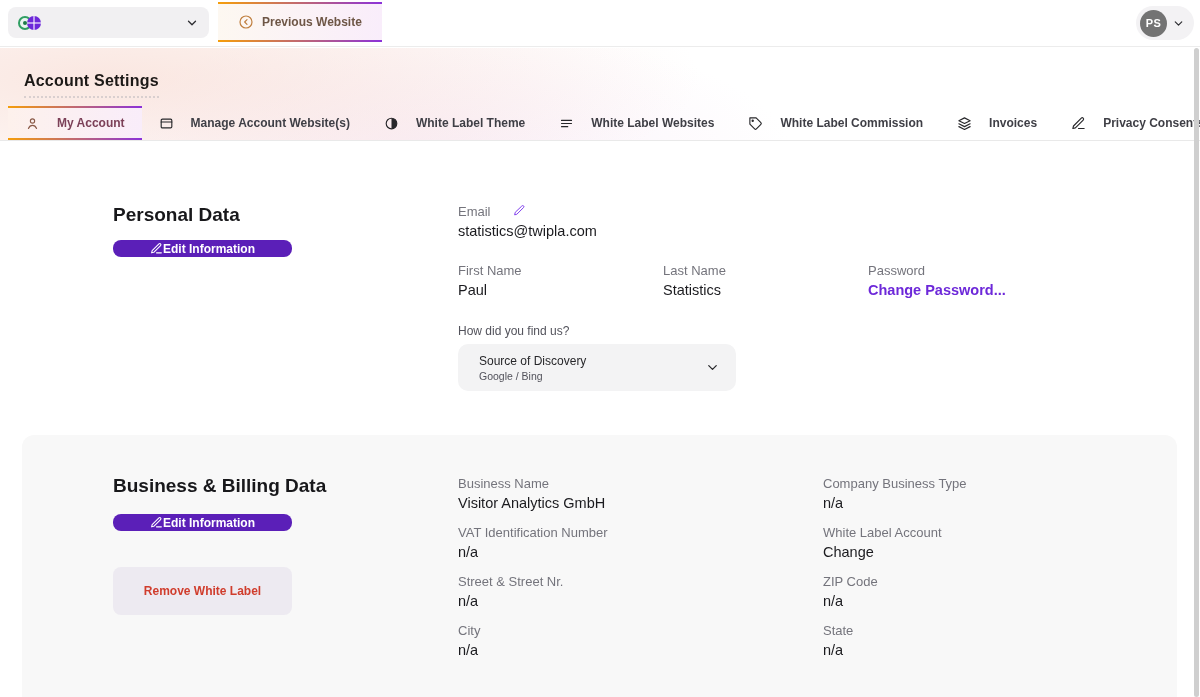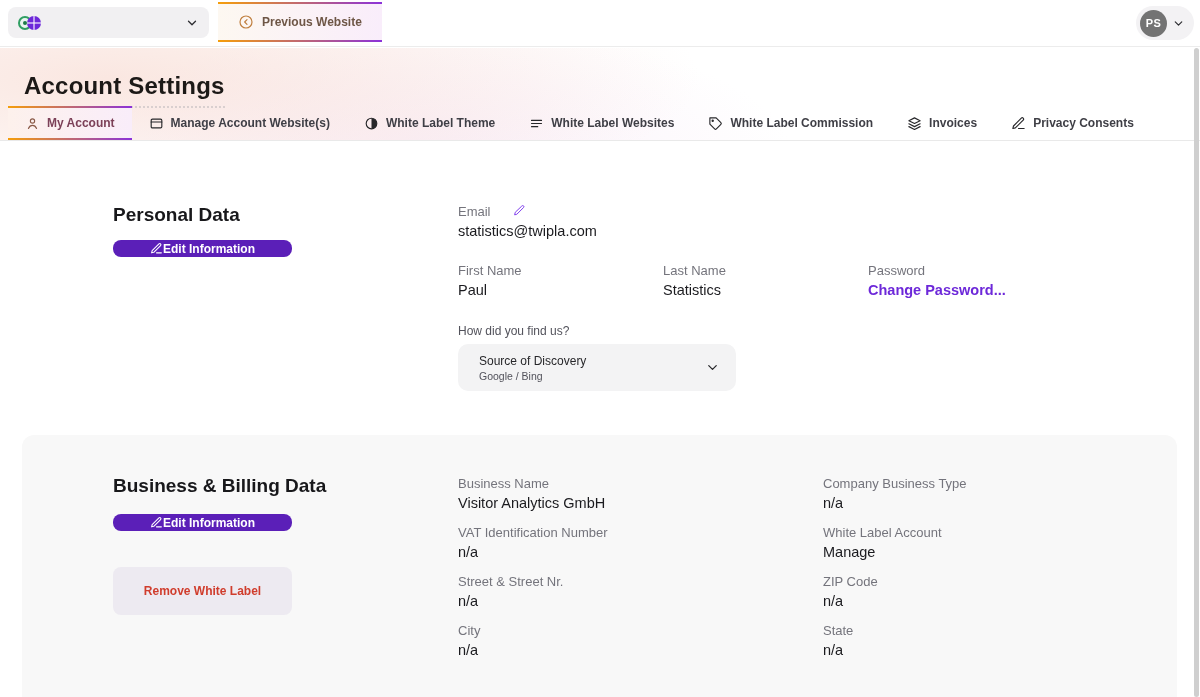--- a/index.html
+++ b/index.html
@@ -68,29 +68,29 @@
   
   .hero {
     position:absolute; top:48px; left:0; width:1200px; height:93px;
     background:
       radial-gradient(820px 200px at 110px 30px, rgba(246,211,200,.55), rgba(255,255,255,0) 72%),
       radial-gradient(520px 190px at 430px 110px, rgba(244,224,243,.5), rgba(255,255,255,0) 70%),
       #ffffff;
     border-bottom:1px solid #e9e9e9;
   }
   .page-title {
-    position:absolute; left:24px; top:24px; font-size:24px; font-weight:700;
+    position:absolute; left:24px; top:24px; font-size:16px; font-weight:700;
     color:#1c1917; letter-spacing:.2px;
     border-bottom:2px dotted #d9cfcf; padding-bottom:6px;
   }
   .tabs {
     position:absolute; left:8px; bottom:0; height:34px; display:flex; align-items:stretch;
   }
   .tab {
-    display:flex; align-items:center; gap:7px; padding:0 17px;
+    display:flex; align-items:center; gap:17px; padding:0 17px;
     font-size:12px; font-weight:600; color:#3f3f46; cursor:pointer; white-space:nowrap;
   }
   .tab .ticon { color:#27272a; }
   .tab.active {
     position:relative; color:#7c4058;
     background:linear-gradient(90deg,#fdf1ec,#f9edfa);
   }
   .tab.active .ticon { color:#8a5a48; }
   .tab.active::before, .tab.active::after {
     content:""; position:absolute; left:0; right:0; height:2px;
@@ -338,21 +338,21 @@
       <div>
         <div class="field-label">Company Business Type</div>
         <div class="field-value">n/a</div>
       </div>
       <div>
         <div class="field-label">VAT Identification Number</div>
         <div class="field-value">n/a</div>
       </div>
       <div>
         <div class="field-label">White Label Account</div>
-        <div class="field-value">Manage</div>
+        <div class="field-value">Change</div>
       </div>
       <div>
         <div class="field-label">Street &amp; Street Nr.</div>
         <div class="field-value">n/a</div>
       </div>
       <div>
         <div class="field-label">ZIP Code</div>
         <div class="field-value">n/a</div>
       </div>
       <div>

